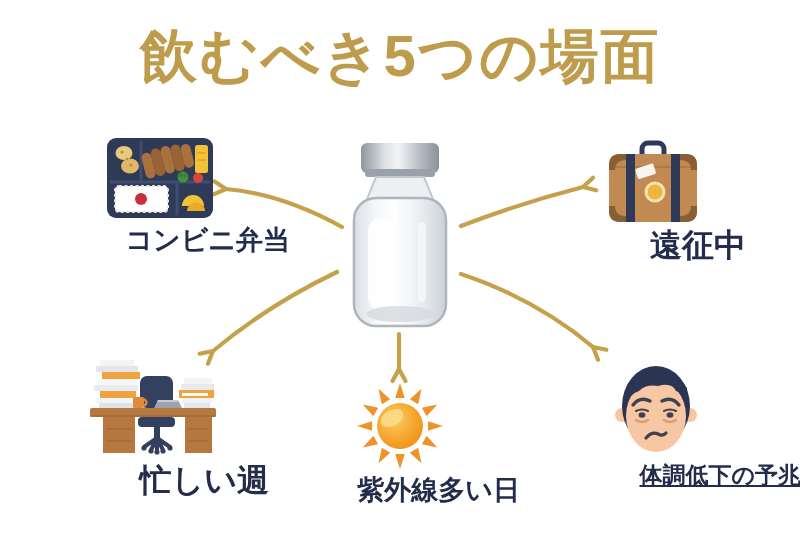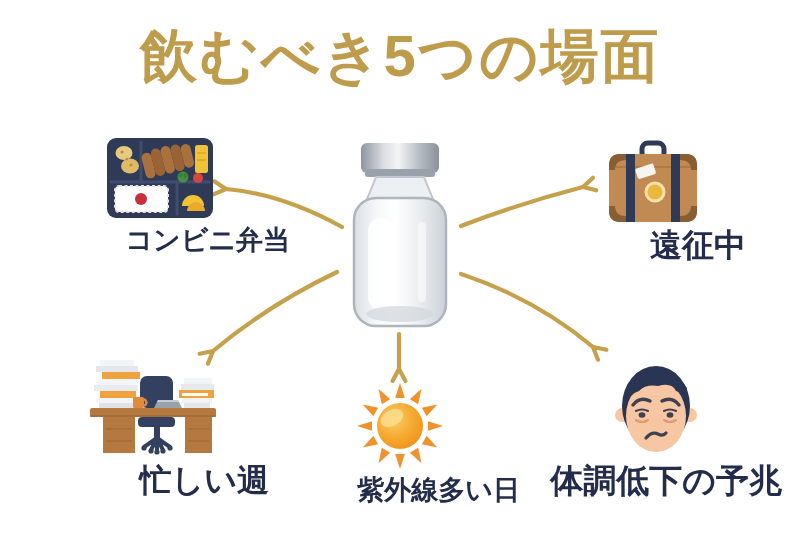--- a/index.html
+++ b/index.html
@@ -18,21 +18,21 @@
   .icon { position:absolute; }
   .icon svg { display:block; width:100%; height:100%; }
   .label {
     position:absolute; text-align:right;
     color:#232D4B; font-weight:800; line-height:1.23;
   }
   .label-bento   { left:30px;  top:224px; width:260px; font-size:27px; }
   .label-trip    { left:566px; top:226px; width:180px; font-size:32px; }
   .label-busy    { left:49px;  top:461px; width:220px; font-size:32px; }
   .label-uv      { left:280px; top:474px; width:240px; font-size:27px; }
-  .label-face    { left:522px; top:461px; width:260px; font-size:33px; }
+  .label-face    { left:541px; top:461px; width:260px; font-size:23px;text-decoration:underline; }
 
   .icon-bento    { left:105px; top:136px; width:110px; height:84px; }
   .icon-trip     { left:606px; top:140px; width:94px;  height:84px; }
   .icon-bottle   { left:352px; top:142px; width:96px;  height:188px; }
   .icon-desk     { left:88px;  top:356px; width:130px; height:100px; }
   .icon-sun      { left:352px; top:380px; width:96px;  height:92px; }
   .icon-face     { left:614px; top:358px; width:84px;  height:100px; }
 </style>
 </head>
 <body>

